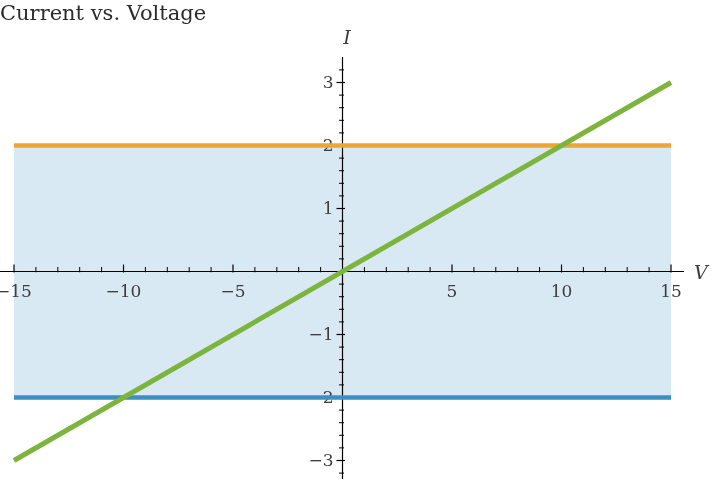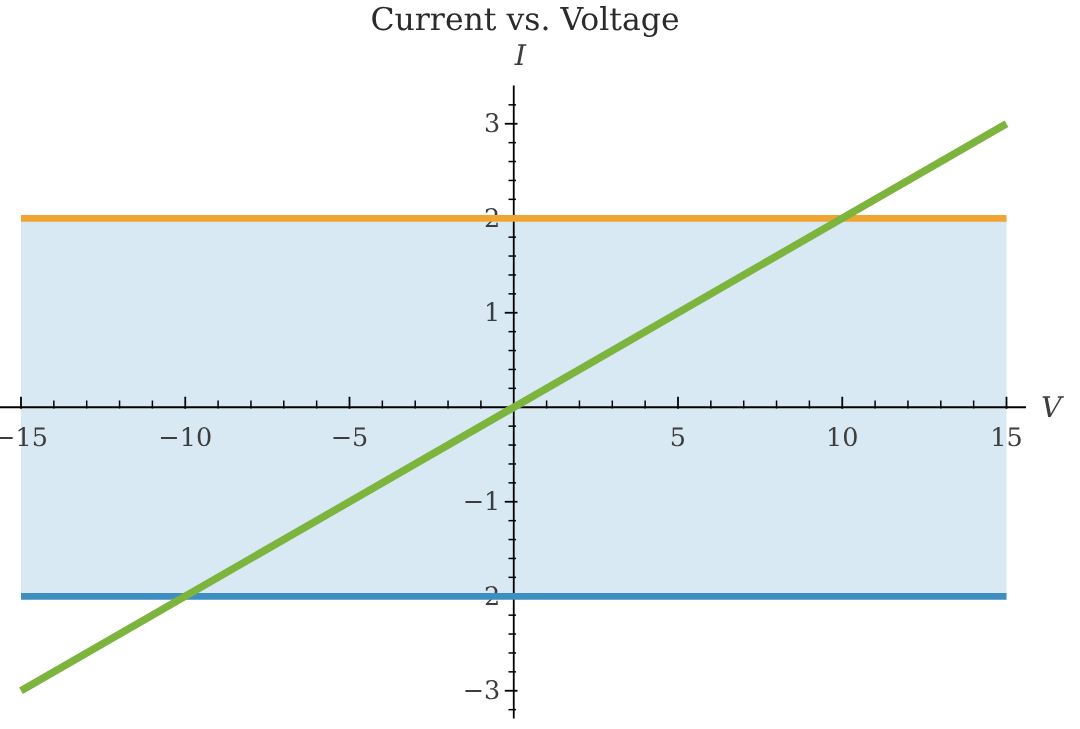--- a/index.html
+++ b/index.html
@@ -6,21 +6,20 @@
   .stage{
     position:relative;
     width:720px;height:486px;
     background:#fff;
     font-family:"DejaVu Serif", serif;
     overflow:hidden;
   }
   .chart-title{
     position:absolute;
     top:1px;left:0;width:700px;
-    text-align:center;
     font-size:21px;
     color:#2b2b2b;
   }
   .y-axis-label{
     position:absolute;
     top:26px;left:332px;width:30px;
     text-align:center;
     font-style:italic;
     font-size:19px;
     color:#3d3d3d;

